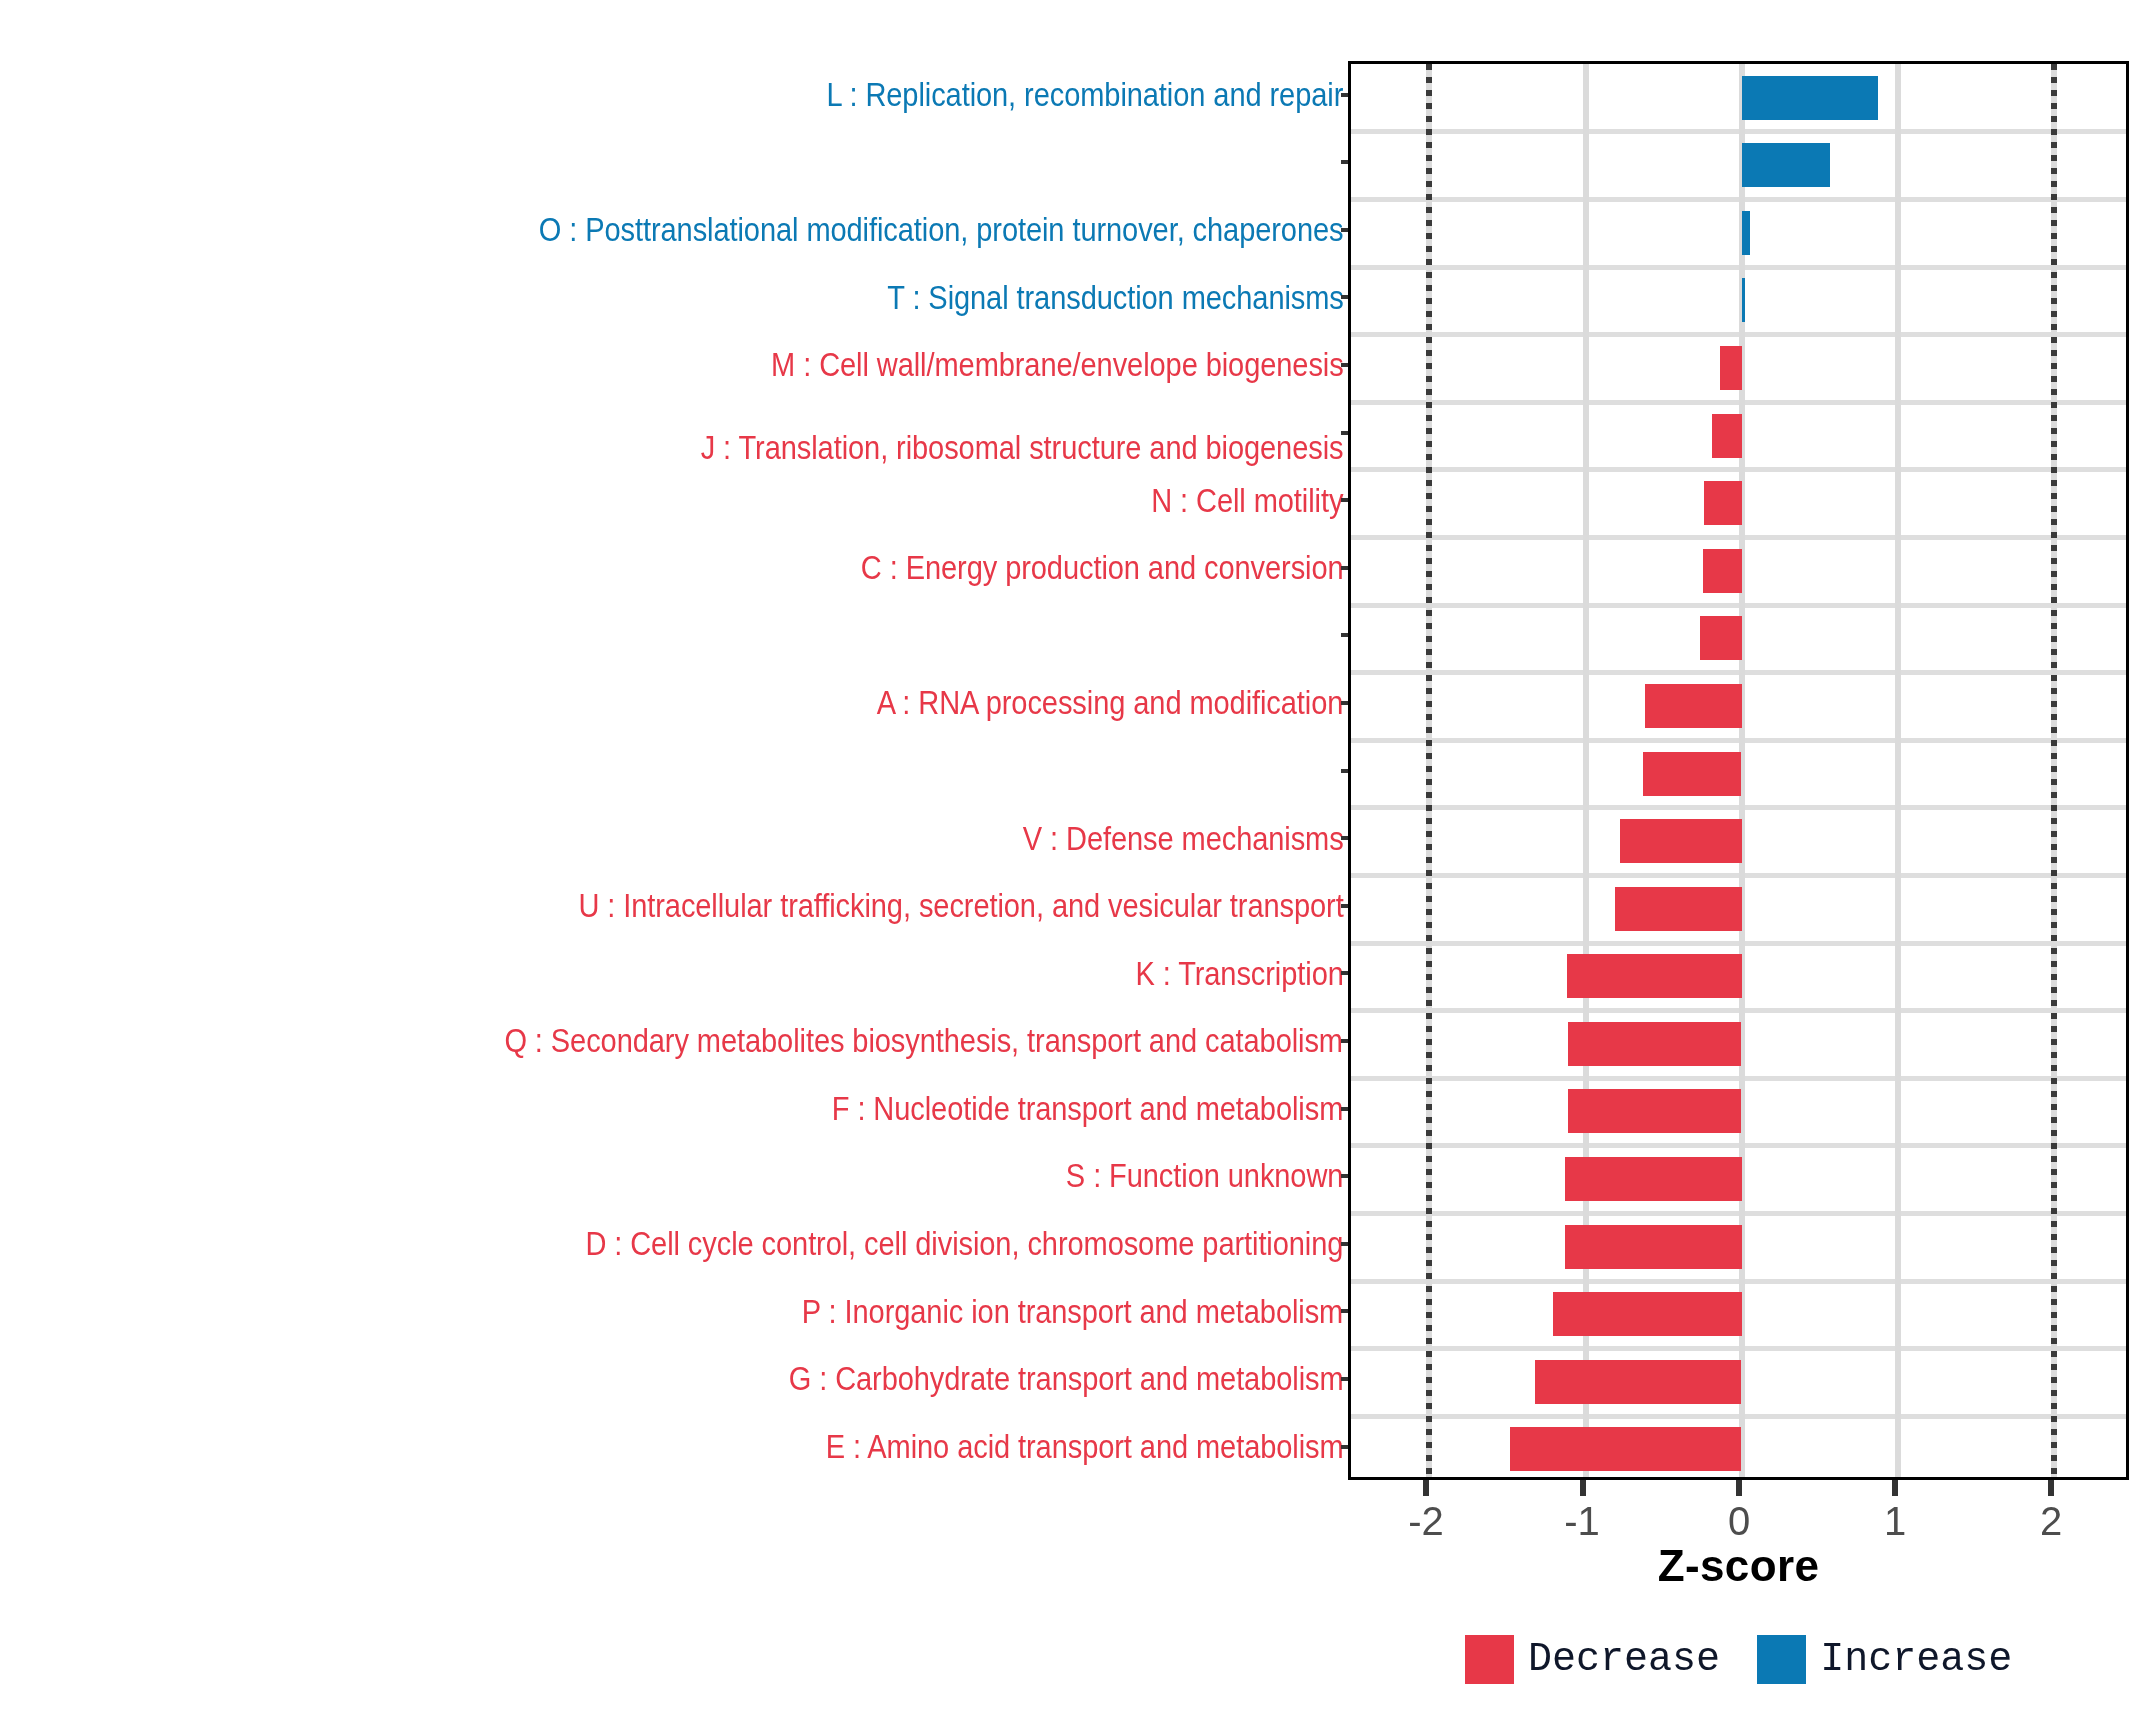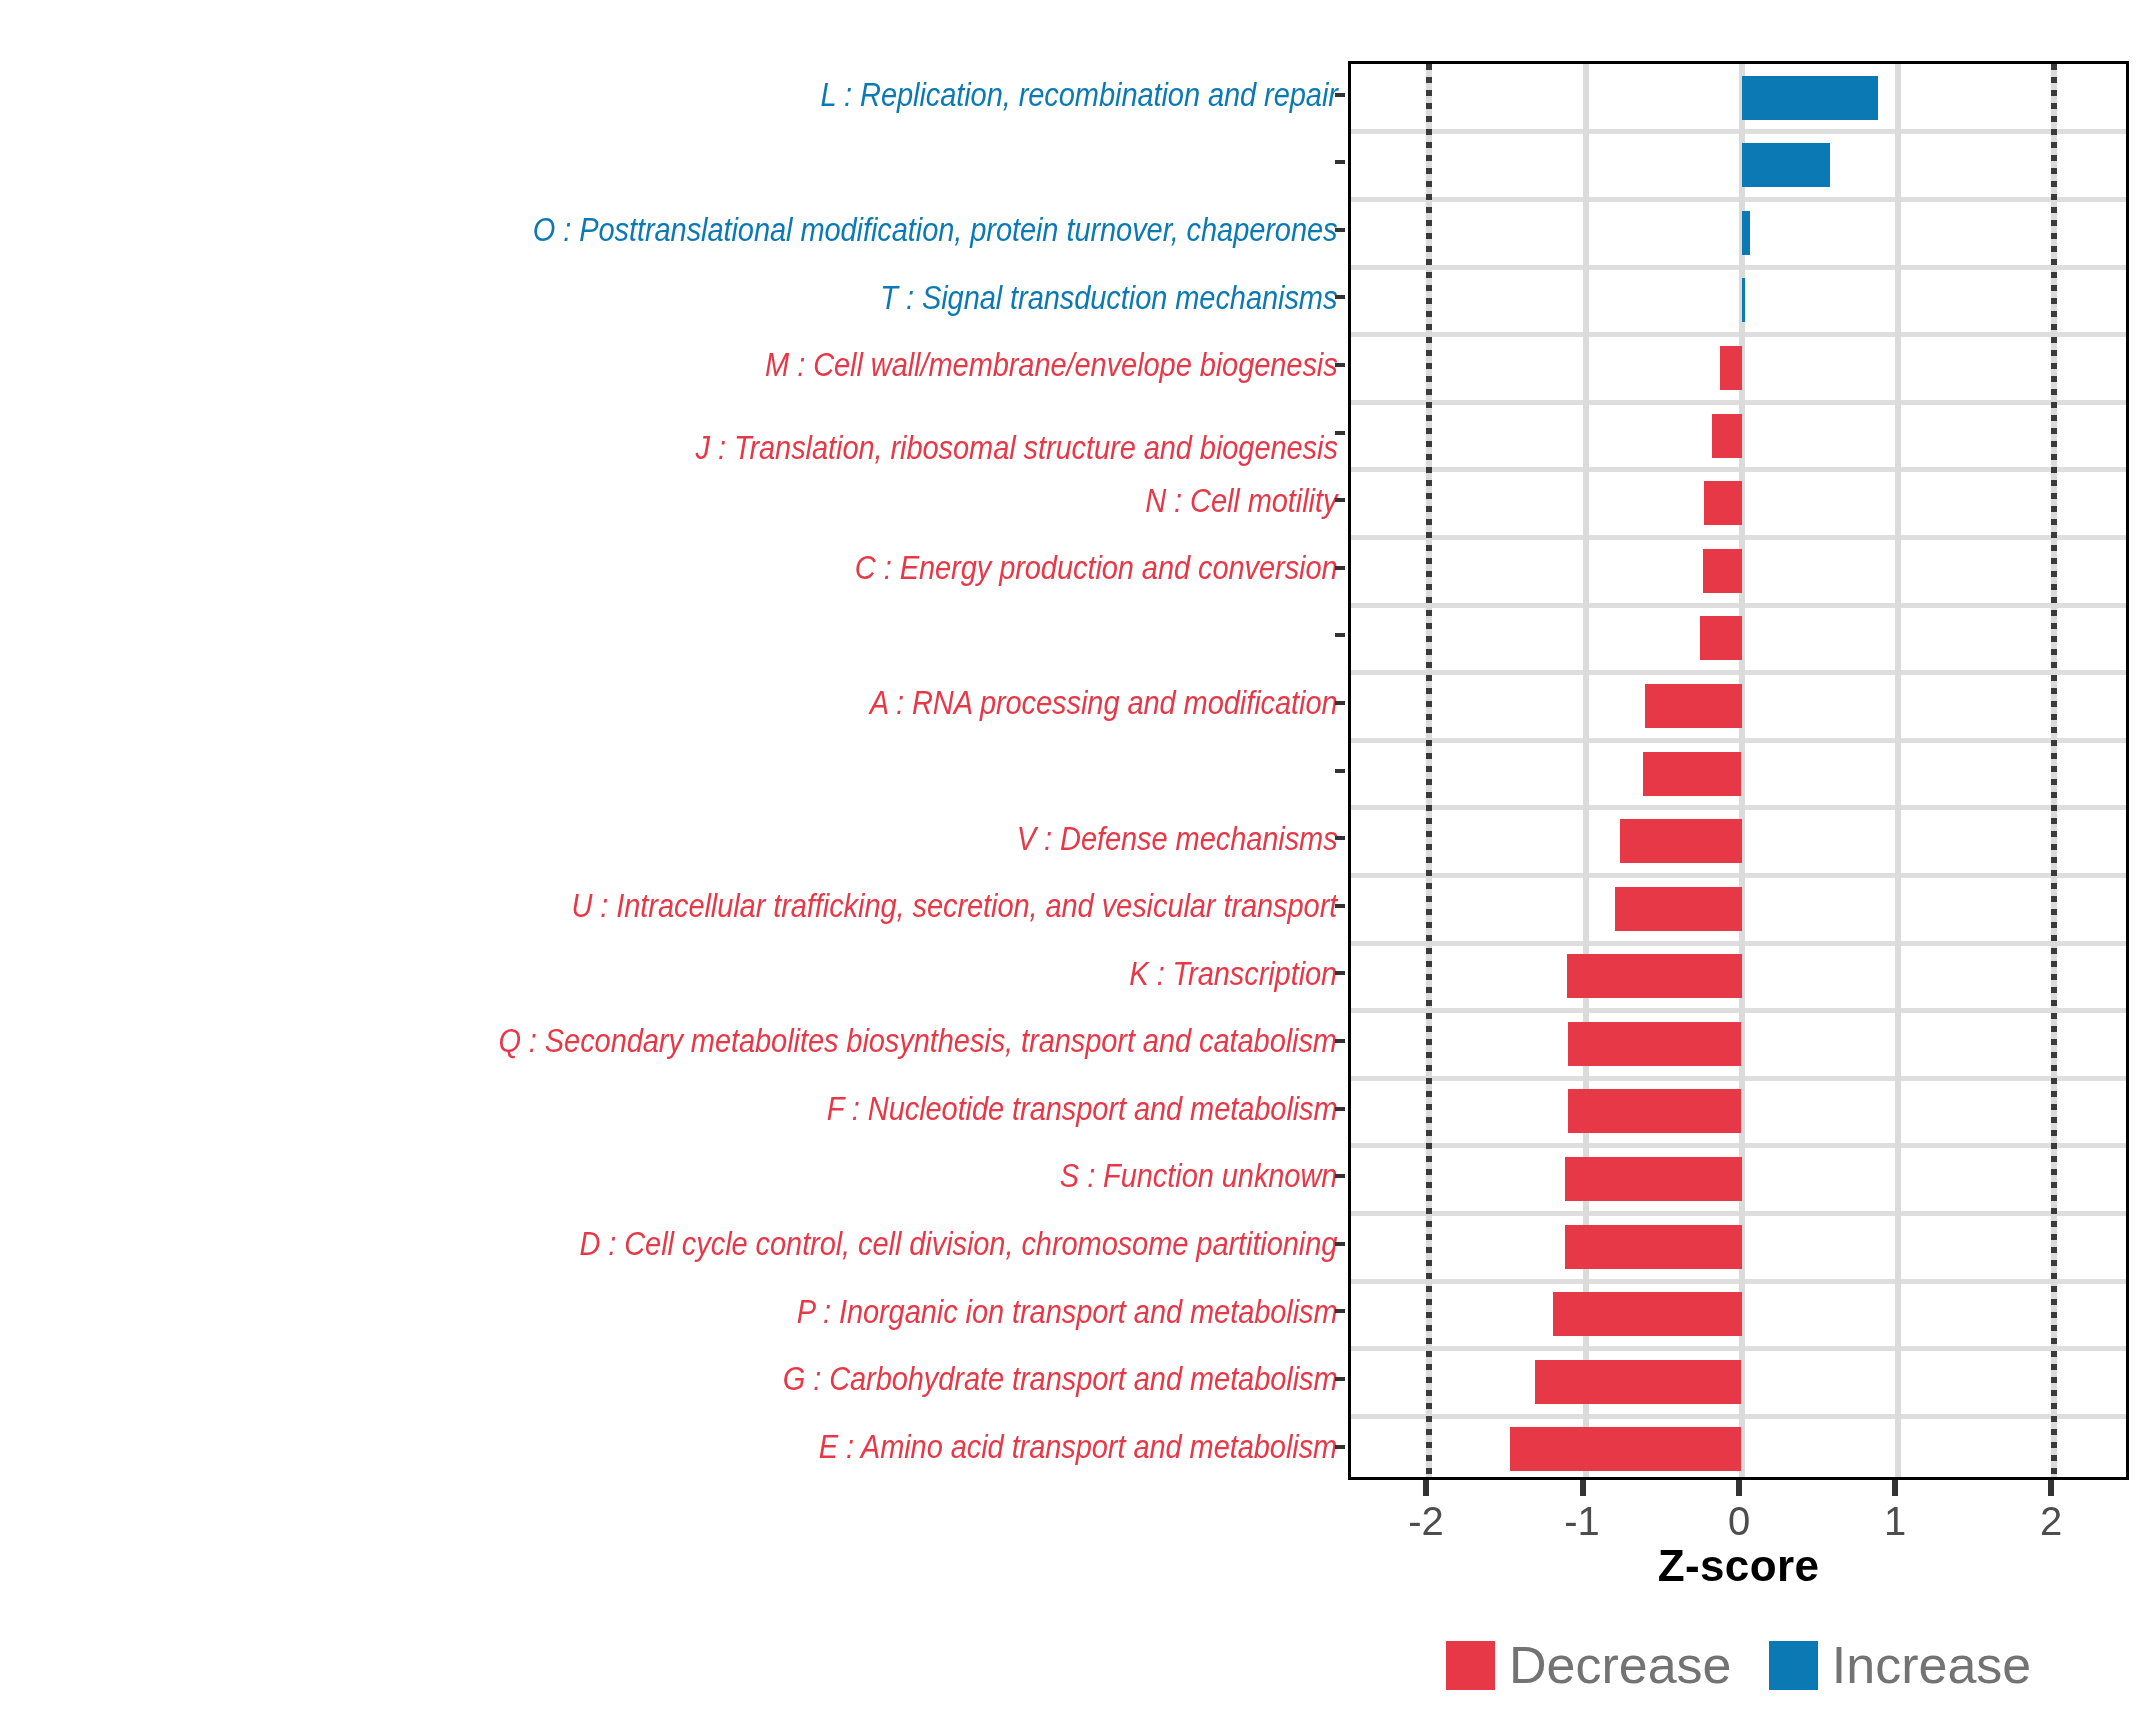--- a/index.html
+++ b/index.html
@@ -19,25 +19,24 @@
   #figure {
     position: absolute;
     left: 0; top: 0;
     width: 2151px;
     height: 1721px;
   }
 
   
   #ylabels {
     position: absolute;
-    left: 6px;
+    left: 12px;
     top: 61px;
     width: 1339px;
     height: 1419px;
-    font-style: italic;
   }
   .ylabel-row {
     position: absolute;
     left: 0;
     width: 1339px;
     display: flex;
     align-items: center;
     justify-content: flex-end;
   }
   .ylabel-text {
@@ -163,23 +162,23 @@
     align-items: center;
     gap: 14.3px;
   }
   .legend-swatch {
     width: 49px;
     height: 49px;
   }
   .legend-swatch.dec { background: #E73848; }
   .legend-swatch.inc { background: #0B79B4; }
   .legend-label {
-    font-size: 52px;
-    color: #737373;
-    font-family: Liberation Sans, sans-serif;
+    font-size: 40px;
+    color: #0f172a;
+    font-family: Liberation Mono, monospace;
     white-space: nowrap;
   }
 </style>
 </head>
 <body>
 
 <div id="figure">
 
   <div id="ylabels">
       <div class="ylabel-row" style="top: 0px; height: 68px;">

